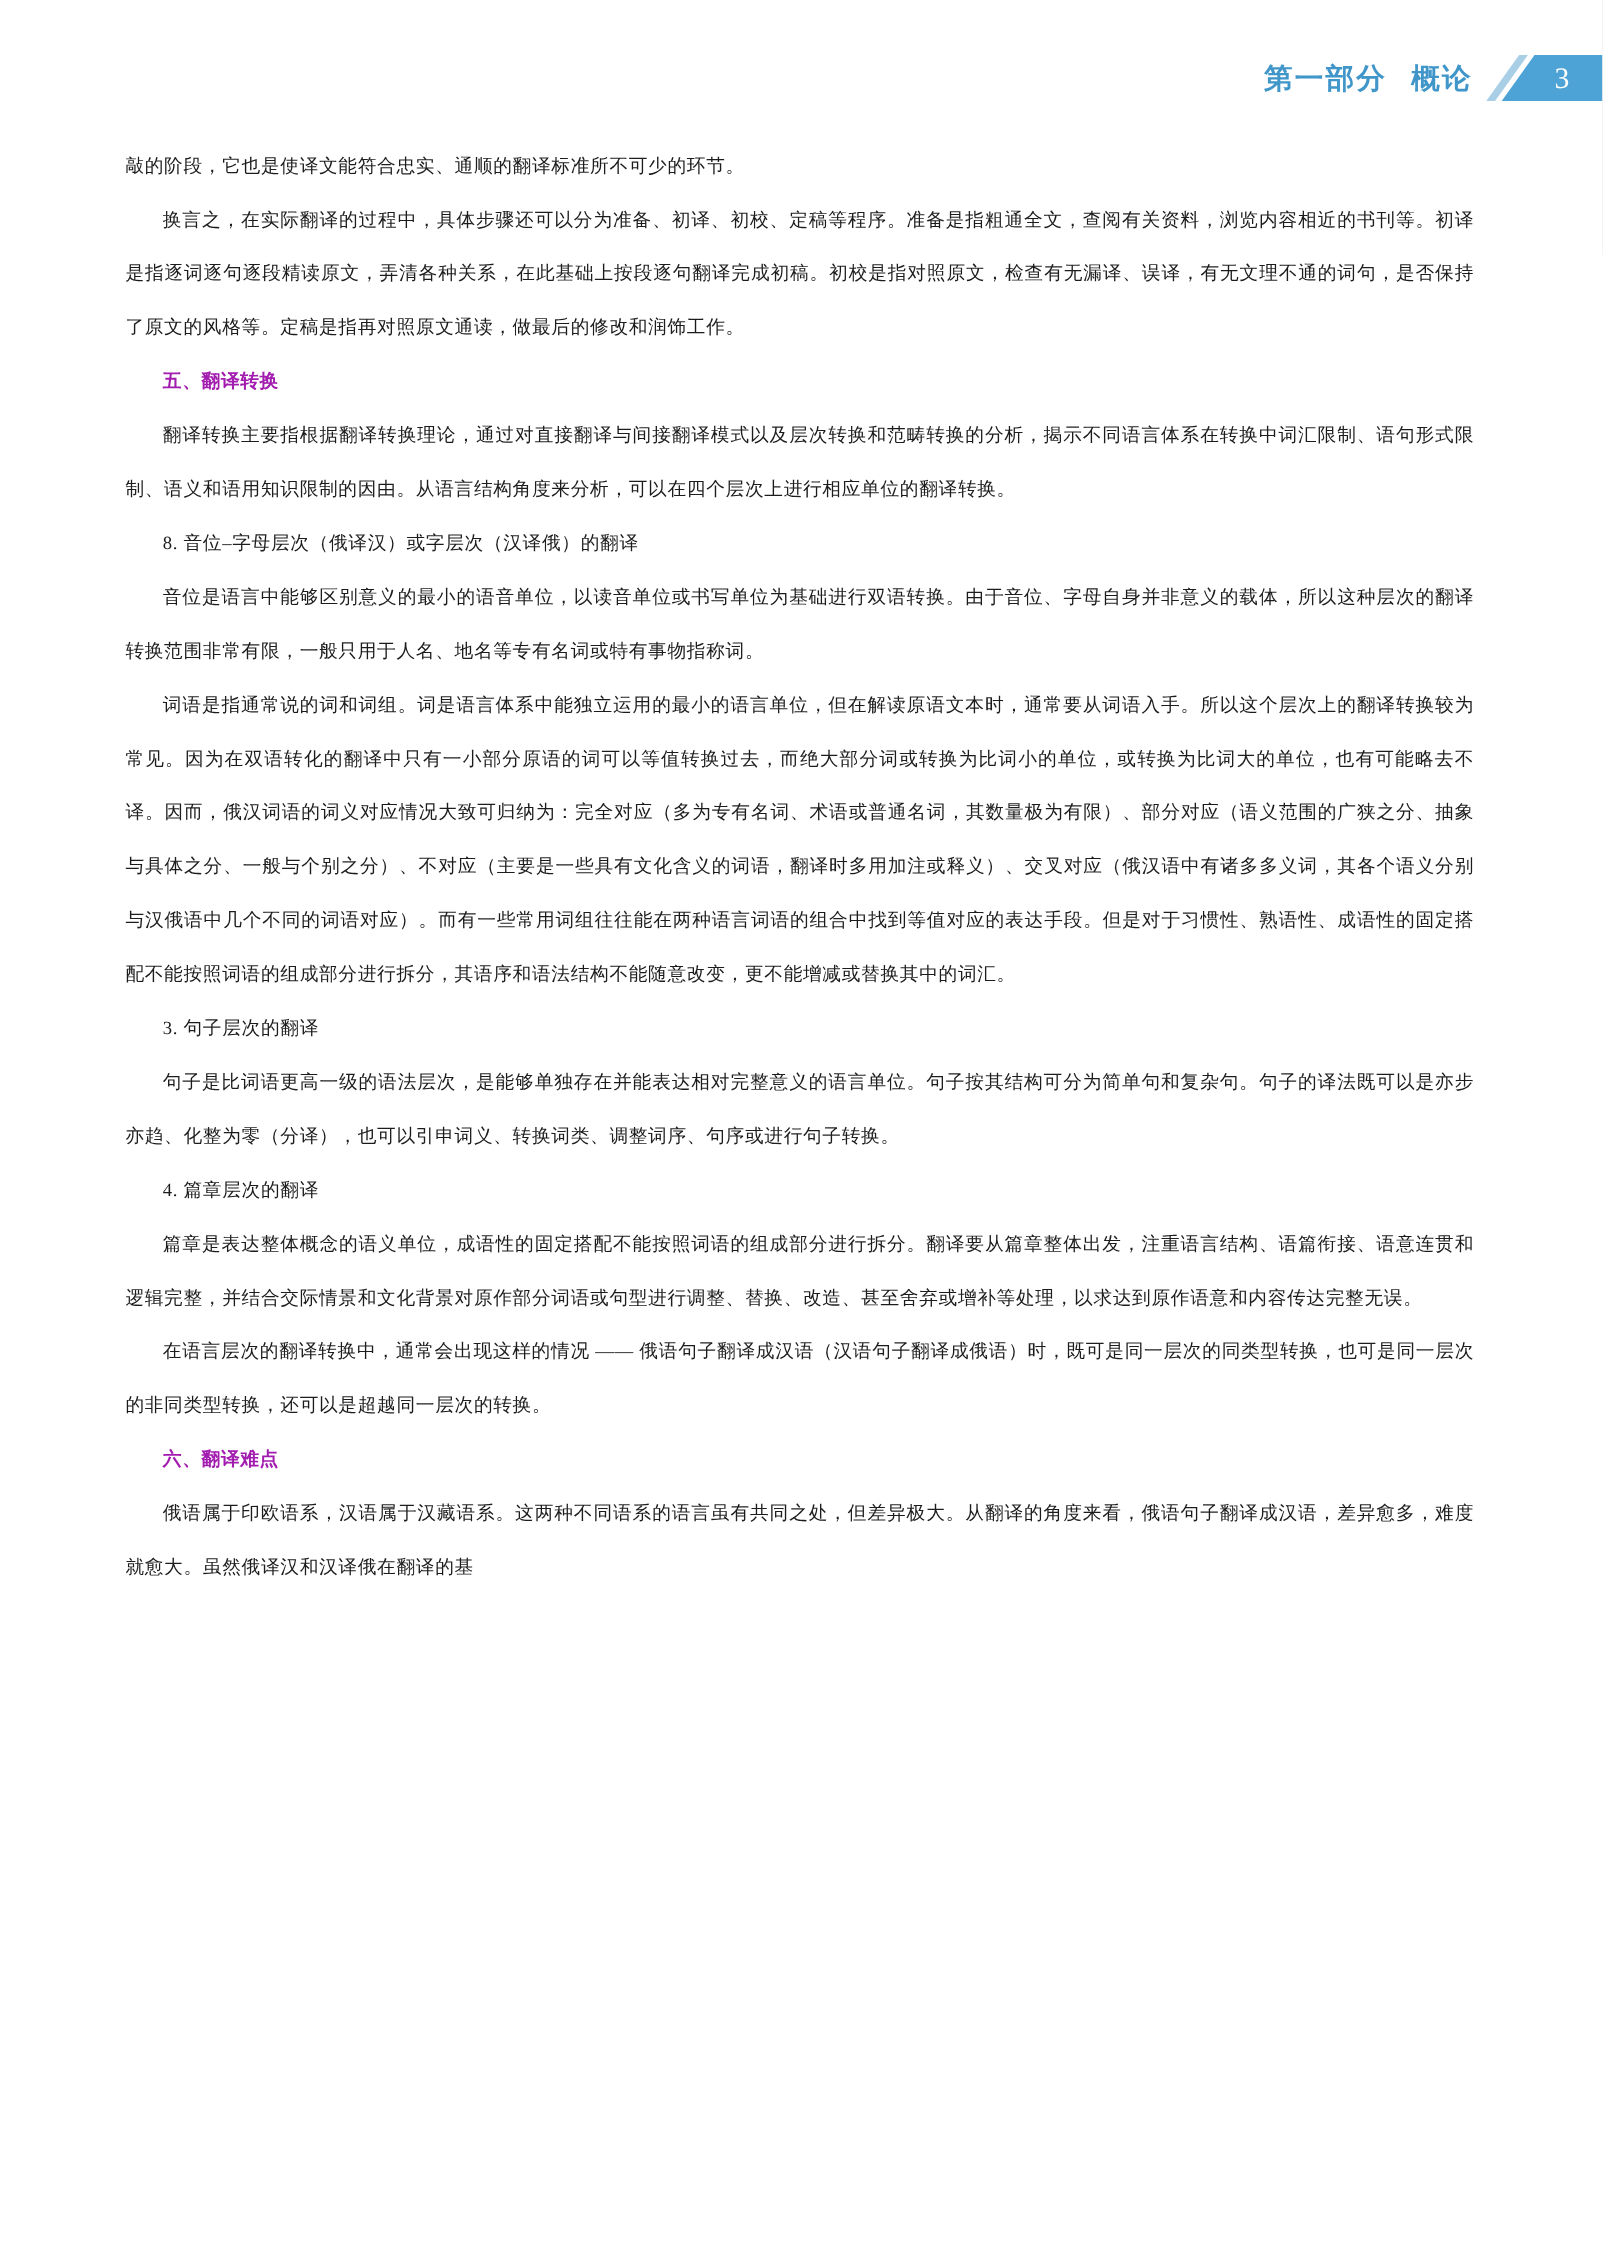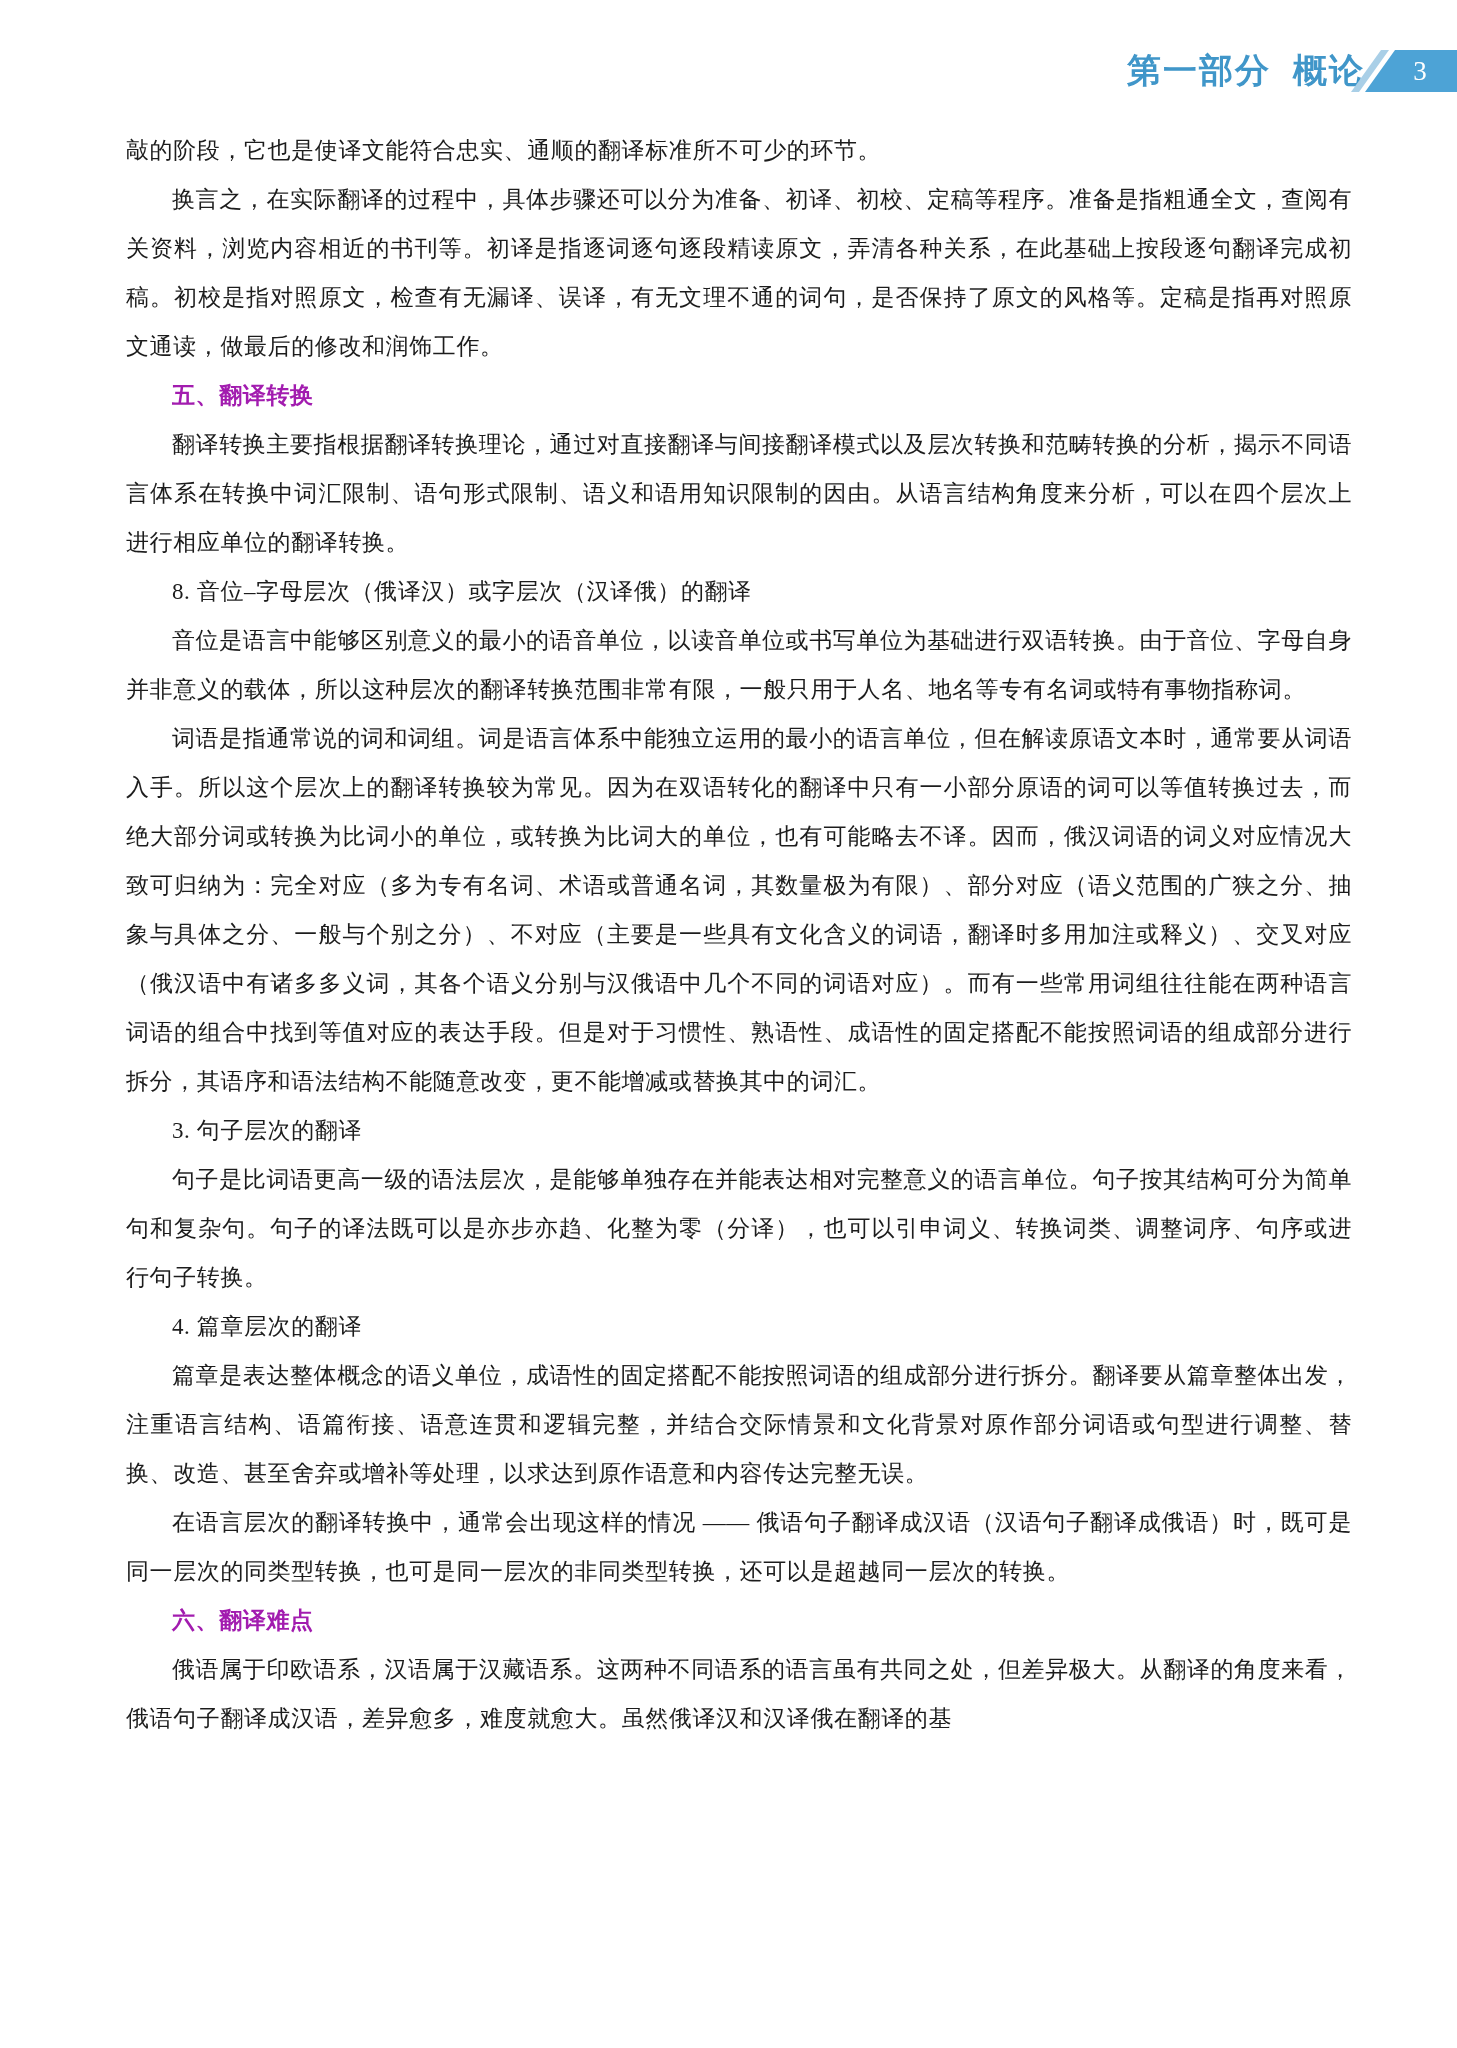--- a/index.html
+++ b/index.html
@@ -31,22 +31,23 @@
     display: flex;
     align-items: center;
   }
   .header-title {
     display: flex;
     align-items: center;
     gap: 22px;
     color: var(--accent-blue);
     font-family: "Liberation Sans", "DejaVu Sans", sans-serif;
     font-weight: 700;
-    font-size: 34px;
+    font-size: 26px;
     letter-spacing: 2px;
+    margin-right: 26px;
   }
   .page-tab {
     position: relative;
     width: 92px;
     height: 42px;
     display: flex;
     align-items: center;
     justify-content: center;
   }
   .tab-shape {
@@ -68,24 +69,24 @@
     position: relative;
     z-index: 2;
     color: #ffffff;
     font-family: "Liberation Serif", serif;
     font-size: 27px;
     padding-left: 18px;
   }
   
   .content {
     position: absolute;
-    left: 126px;
+    left: 114px;
     top: 126px;
     width: 1226px;
-    font-size: 23px;
+    font-size: 17px;
     line-height: 49px;
     letter-spacing: 0.6px;
     text-align: justify;
     text-justify: inter-ideograph;
   }
   .content p { margin: 0; padding: 0; }
   .content p.plain { text-indent: 0; }
   .content p.para { text-indent: 2em; }
   .content p.subheading { text-indent: 2em; }
   .content p.heading {

